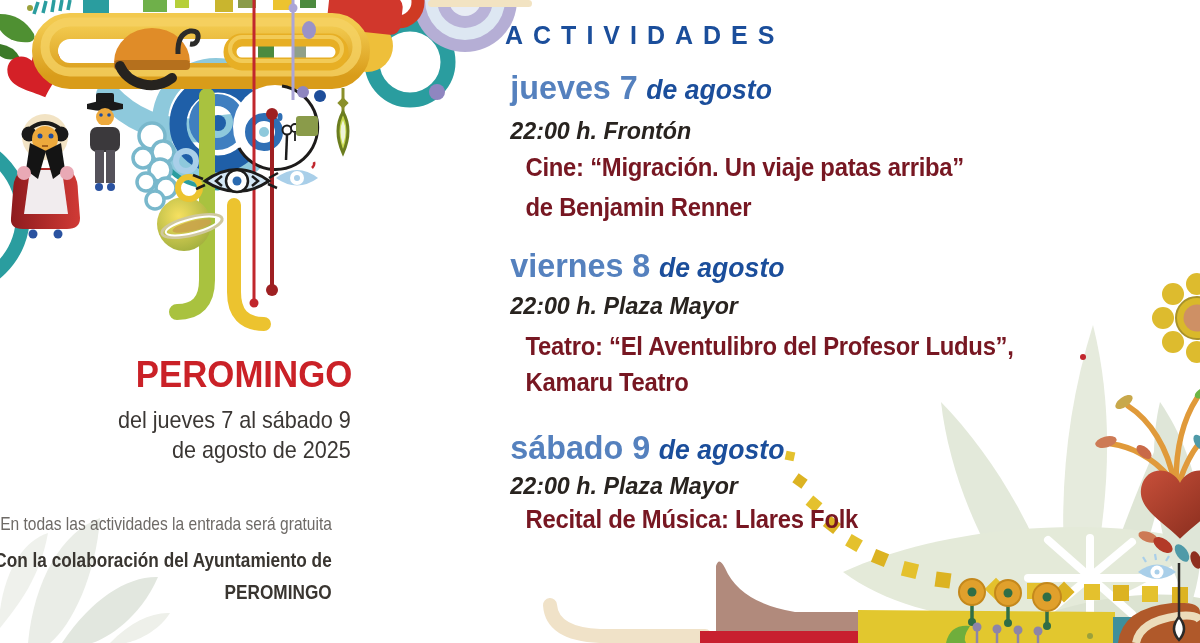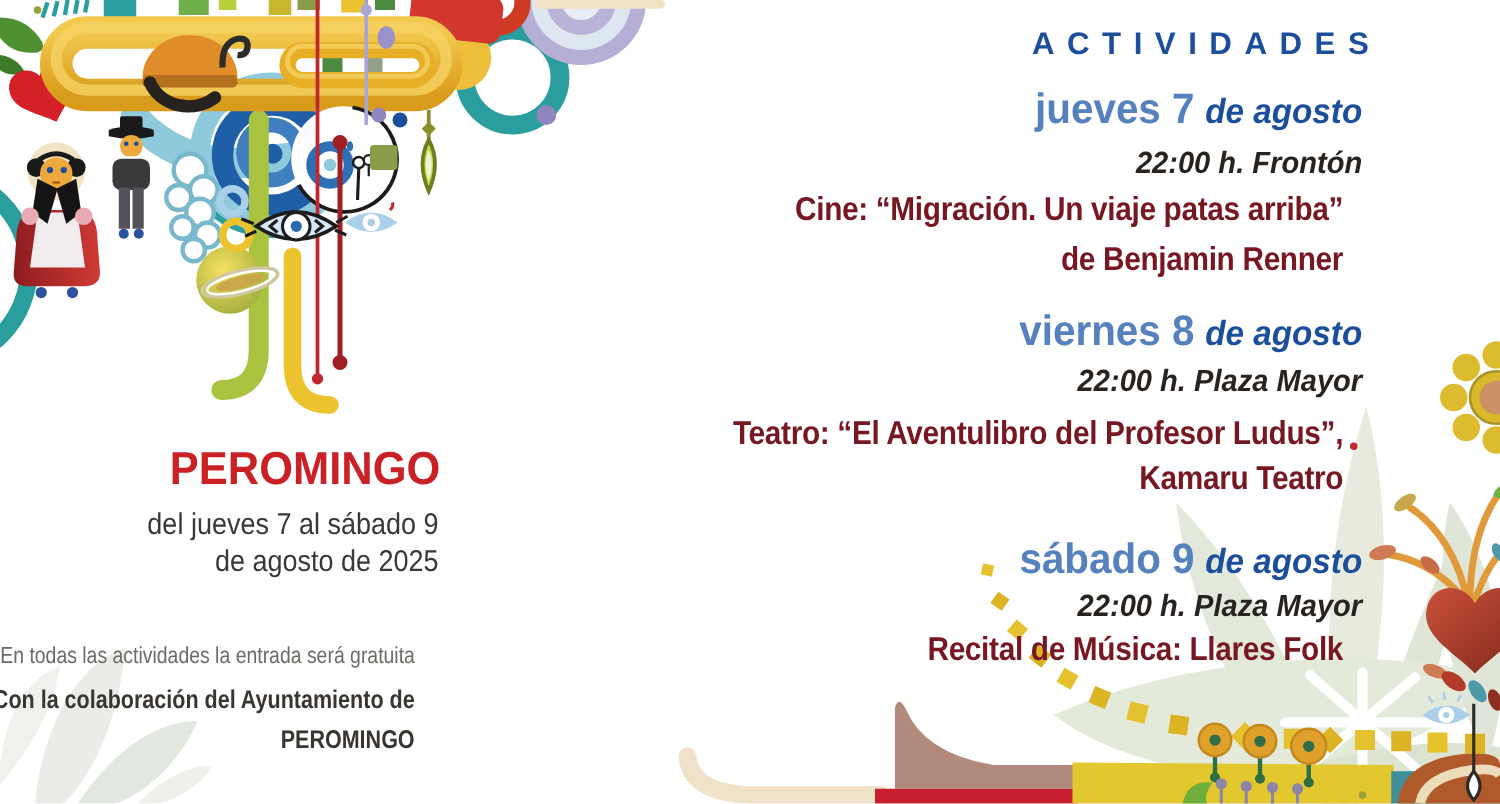--- a/index.html
+++ b/index.html
@@ -10,21 +10,21 @@
   
   #title{top:354px;right:848px;font-size:37px;font-weight:800;color:#ca2127;
          transform:scaleX(.94);transform-origin:right center;white-space:nowrap;}
   #dates{top:405px;right:849px;font-size:24px;color:#3b3734;line-height:30px;text-align:right;
          transform:scaleX(.9);transform-origin:right center;white-space:nowrap;}
   #note{top:513px;right:868px;font-size:18.5px;color:#6e6a66;white-space:nowrap;
         transform:scaleX(.84);transform-origin:right center;}
   #collab{top:544px;right:868px;font-size:20.5px;font-weight:700;color:#393530;text-align:right;
           line-height:32px;white-space:nowrap;transform:scaleX(.84);transform-origin:right center;}
   
-  #acts{left:495px;top:0;width:610px;height:643px;text-align:right;}
+  #acts{left:495px;top:0;width:610px;height:643px;text-align:left;}
   .hdr{position:absolute;top:21px;width:100%;font-size:25px;font-weight:700;letter-spacing:10px;
        padding-left:10px;color:#1b4e9b;box-sizing:border-box;}
   .dayline{position:absolute;width:100%;white-space:nowrap;transform:scaleX(.95);transform-origin:center;}
   .day{font-size:34px;font-weight:700;color:#5581be;}
   .sfx{font-size:28px;font-weight:700;font-style:italic;color:#1b4e9b;margin-left:9px;}
   .time{position:absolute;width:100%;font-size:24.5px;font-style:italic;font-weight:700;color:#28231f;
         transform:scaleX(.95);transform-origin:center;white-space:nowrap;}
   .ml{position:absolute;width:100%;font-size:26.5px;font-weight:700;color:#771722;white-space:nowrap;
       letter-spacing:-.3px;transform:scaleX(.9);transform-origin:center;}
   #d0{top:68px}#t0{top:117px}#a0{top:152px}#b0{top:192px}

